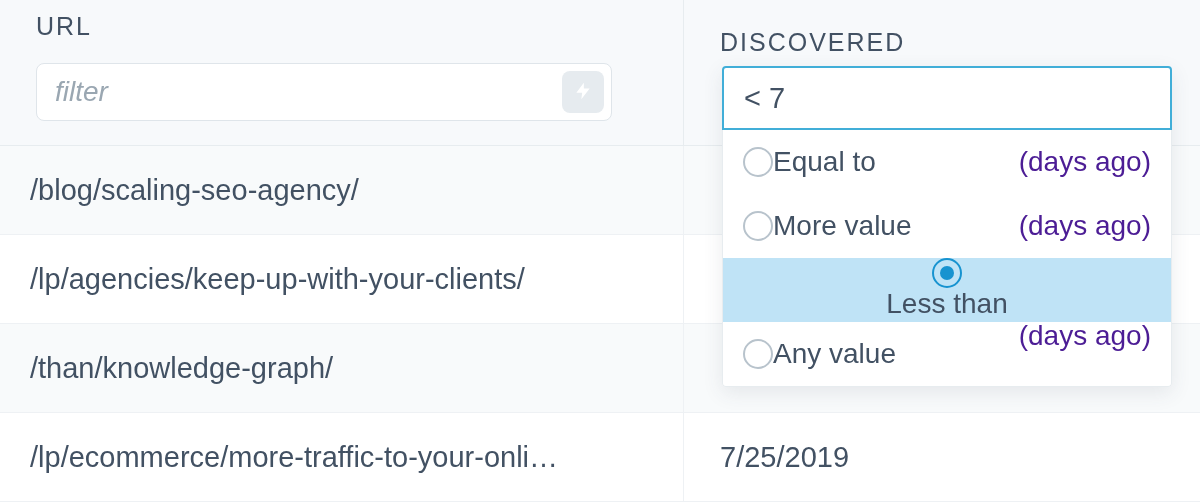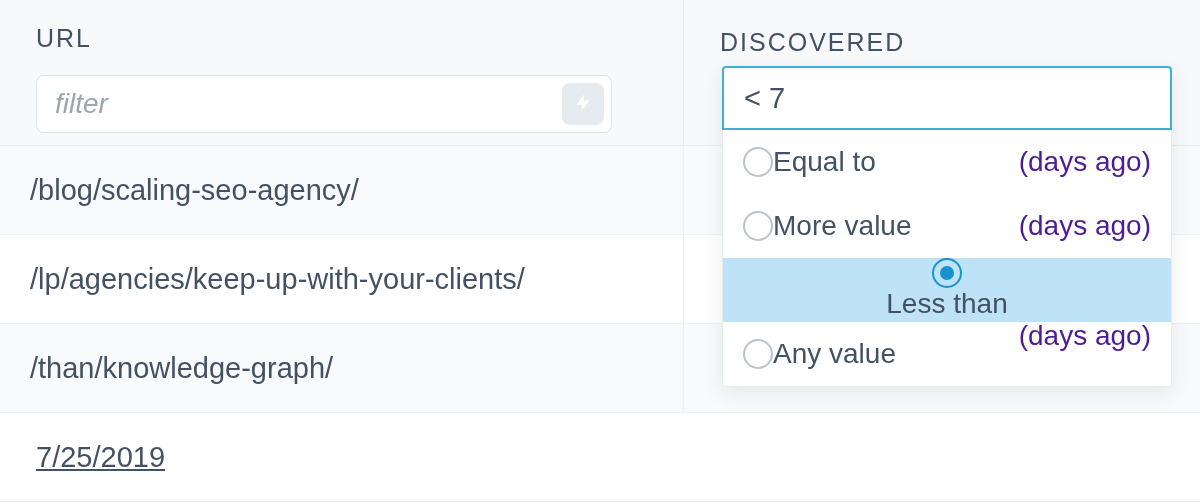--- a/index.html
+++ b/index.html
@@ -1,19 +1,19 @@
 <!DOCTYPE html>
 <html><head>
 <meta charset="utf-8">
 <style>
   * { box-sizing: border-box; margin: 0; padding: 0; }
   html, body { width: 1200px; height: 504px; font-family: -apple-system, BlinkMacSystemFont, "Segoe UI", Helvetica, Arial, sans-serif; color: #425163; background: #fff; overflow: hidden; }
   .table { width: 100%; height: 100%; }
   .header-row { display: flex; height: 146px; background: #f7f9fb; border-bottom: 1px solid #e7ecef; }
-  .col-url { width: 684px; border-right: 1px solid #e7ecef; padding: 24px 36px 0 36px; position: relative; }
+  .col-url { width: 684px; border-right: 1px solid #e7ecef; padding: 12px 36px 0 36px; position: relative; }
   .col-discovered { width: 516px; padding: 28px 36px 0 36px; position: relative; }
   .col-label { font-size: 25px; letter-spacing: 2px; color: #425163; font-weight: 400; }
   .filter-wrap { margin-top: 22px; position: relative; width: 576px; }
   .filter-input {
     width: 100%; height: 58px; border: 1px solid #dfe5ea; border-radius: 8px;
     background: #fff; padding: 0 60px 0 18px; font-size: 28px; color: #1d4ed8;
     font-style: italic;
   }
   .filter-input::placeholder { color: #9aa7b2; font-style: italic; }
   .bolt-btn {
@@ -21,21 +21,21 @@
     width: 42px; height: 42px; border-radius: 8px; background: #e6ebef;
     display: flex; align-items: center; justify-content: center; border: none;
   }
   .bolt-btn svg { width: 20px; height: 24px; fill: #fff; }
   .data-row {
     display: flex; height: 89px; align-items: center; border-bottom: 1px solid #eef1f4;
   }
   .data-row:nth-of-type(odd) { background: #fff; }
   .data-row:nth-of-type(even) { background: #f8fafb; }
   .cell-url { width: 684px; padding-left: 30px; padding-right: 30px; border-right: 1px solid #eef1f4; font-size: 29px; color: #425163; white-space: nowrap; overflow: hidden; text-overflow: ellipsis; height: 100%; display: flex; align-items: center; }
-  .cell-disc { width: 516px; padding-left: 36px; font-size: 29px; color: #425163; text-decoration: underline; }
+  .cell-disc { width: 516px; padding-left: 36px; font-size: 29px; color: #425163; }
 
   
   .dd-wrap {
     position: absolute; left: 722px; top: 66px; width: 450px; z-index: 10;
     box-shadow: 0 6px 20px rgba(54,71,88,0.10);
     border-radius: 4px; background: #fff;
   }
   .dd-input {
     width: 100%; height: 64px; border: 2px solid #41aed8; border-radius: 4px 4px 0 0;
     padding: 0 20px; font-size: 29px; color: #425163; outline: none;
@@ -87,20 +87,21 @@
   </div>
   <div class="data-row">
     <div class="cell-url">/lp/agencies/keep-up-with-your-clients/</div>
     <div class="cell-disc"></div>
   </div>
   <div class="data-row">
     <div class="cell-url">/than/knowledge-graph/</div>
     <div class="cell-disc"></div>
   </div>
   <div class="data-row">
+    <div class="cell-url">/lp/ecommerce/more-traffic-to-your-onli…</div>
     <div class="cell-disc">7/25/2019</div>
   </div>
 
   <div class="dd-wrap">
     <input class="dd-input" value="&lt; 7" style="">
     <div class="dd-list">
       <div class="dd-opt">
         <span class="radio"></span>
         <span class="label">Equal to</span>
         <span class="hint">(days ago)</span>

